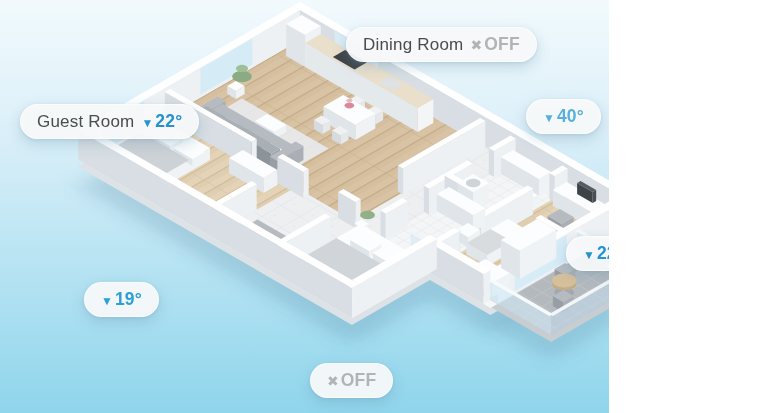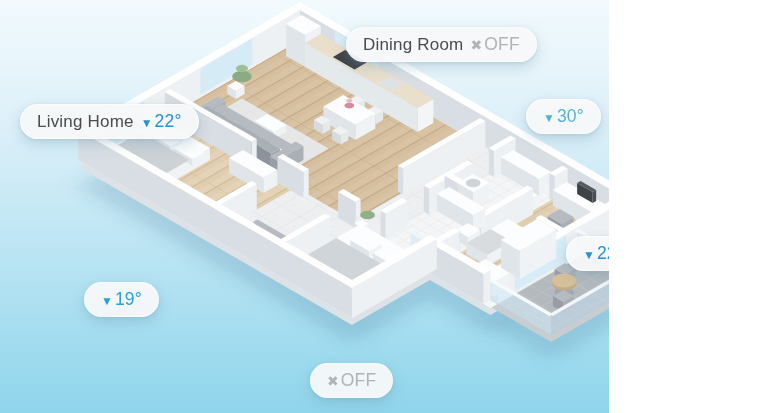--- a/index.html
+++ b/index.html
@@ -14,21 +14,21 @@
     background:rgba(247,248,249,0.94);
     border:1px solid rgba(255,255,255,0.65);
     border-radius:18px;padding:6px 16px;
     box-shadow:0 5px 14px rgba(105,150,175,0.32),0 1px 3px rgba(120,160,185,0.22);
     font-size:17px;color:#4a4c4e;white-space:nowrap;
   }
   .pill-room{font-weight:400;letter-spacing:.2px}
   .pill-state{display:flex;align-items:center;gap:2px;font-weight:700}
   .pill-icon{font-size:12px;line-height:1;transform:translateY(1px)}
   .pill-icon.off-x{font-size:14px;transform:none}
-  .pill-value{font-weight:400;font-size:17.5px;letter-spacing:.2px}
+  .pill-value{font-weight:700;font-size:17.5px;letter-spacing:.2px}
   .pill--dining{left:346px;top:27px}
   .pill--living{left:20px;top:104px}
   .pill--office{left:526px;top:99px}
   .pill--childs{left:566px;top:236px}
   .pill--master{left:84px;top:282px}
   .pill--guest{left:310px;top:363px}
   .accent-living{color:#2493cf}
   .accent-office{color:#58b0da}
   .accent-childs{color:#2493cf}
   .accent-master{color:#2aa0d6}
@@ -374,31 +374,31 @@
 
   <div class="pill pill--dining">
     <span class="pill-room">Dining Room</span>
     <span class="pill-state accent-off">
       <span class="pill-icon off-x">✖</span>
       <span class="pill-value">OFF</span>
     </span>
   </div>
 
   <div class="pill pill--living">
-    <span class="pill-room">Living Home</span>
+    <span class="pill-room">Guest Room</span>
     <span class="pill-state accent-living">
       <span class="pill-icon">▼</span>
       <span class="pill-value">22°</span>
     </span>
   </div>
 
   <div class="pill pill--office">
     <span class="pill-state accent-office">
       <span class="pill-icon">▼</span>
-      <span class="pill-value">30°</span>
+      <span class="pill-value">40°</span>
     </span>
   </div>
 
   <div class="pill pill--childs">
     <span class="pill-state accent-childs">
       <span class="pill-icon">▼</span>
       <span class="pill-value">22°</span>
     </span>
   </div>
 

